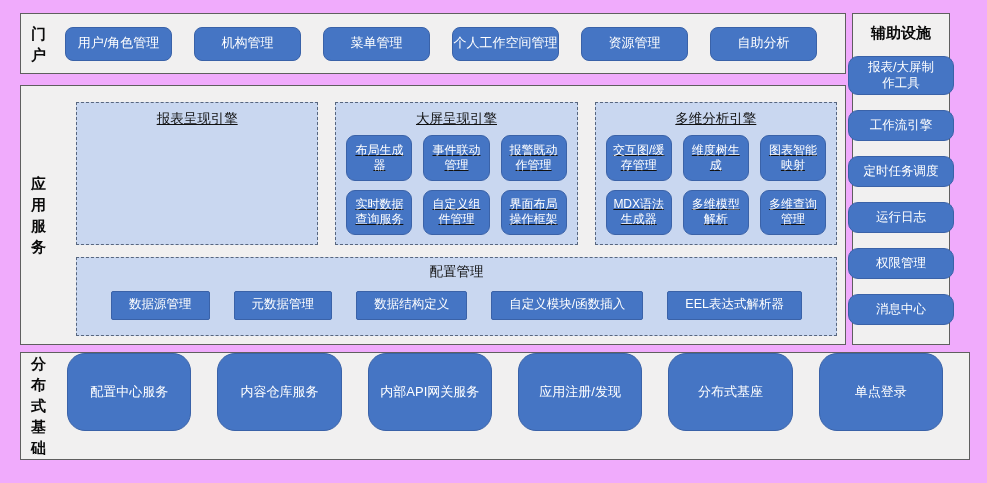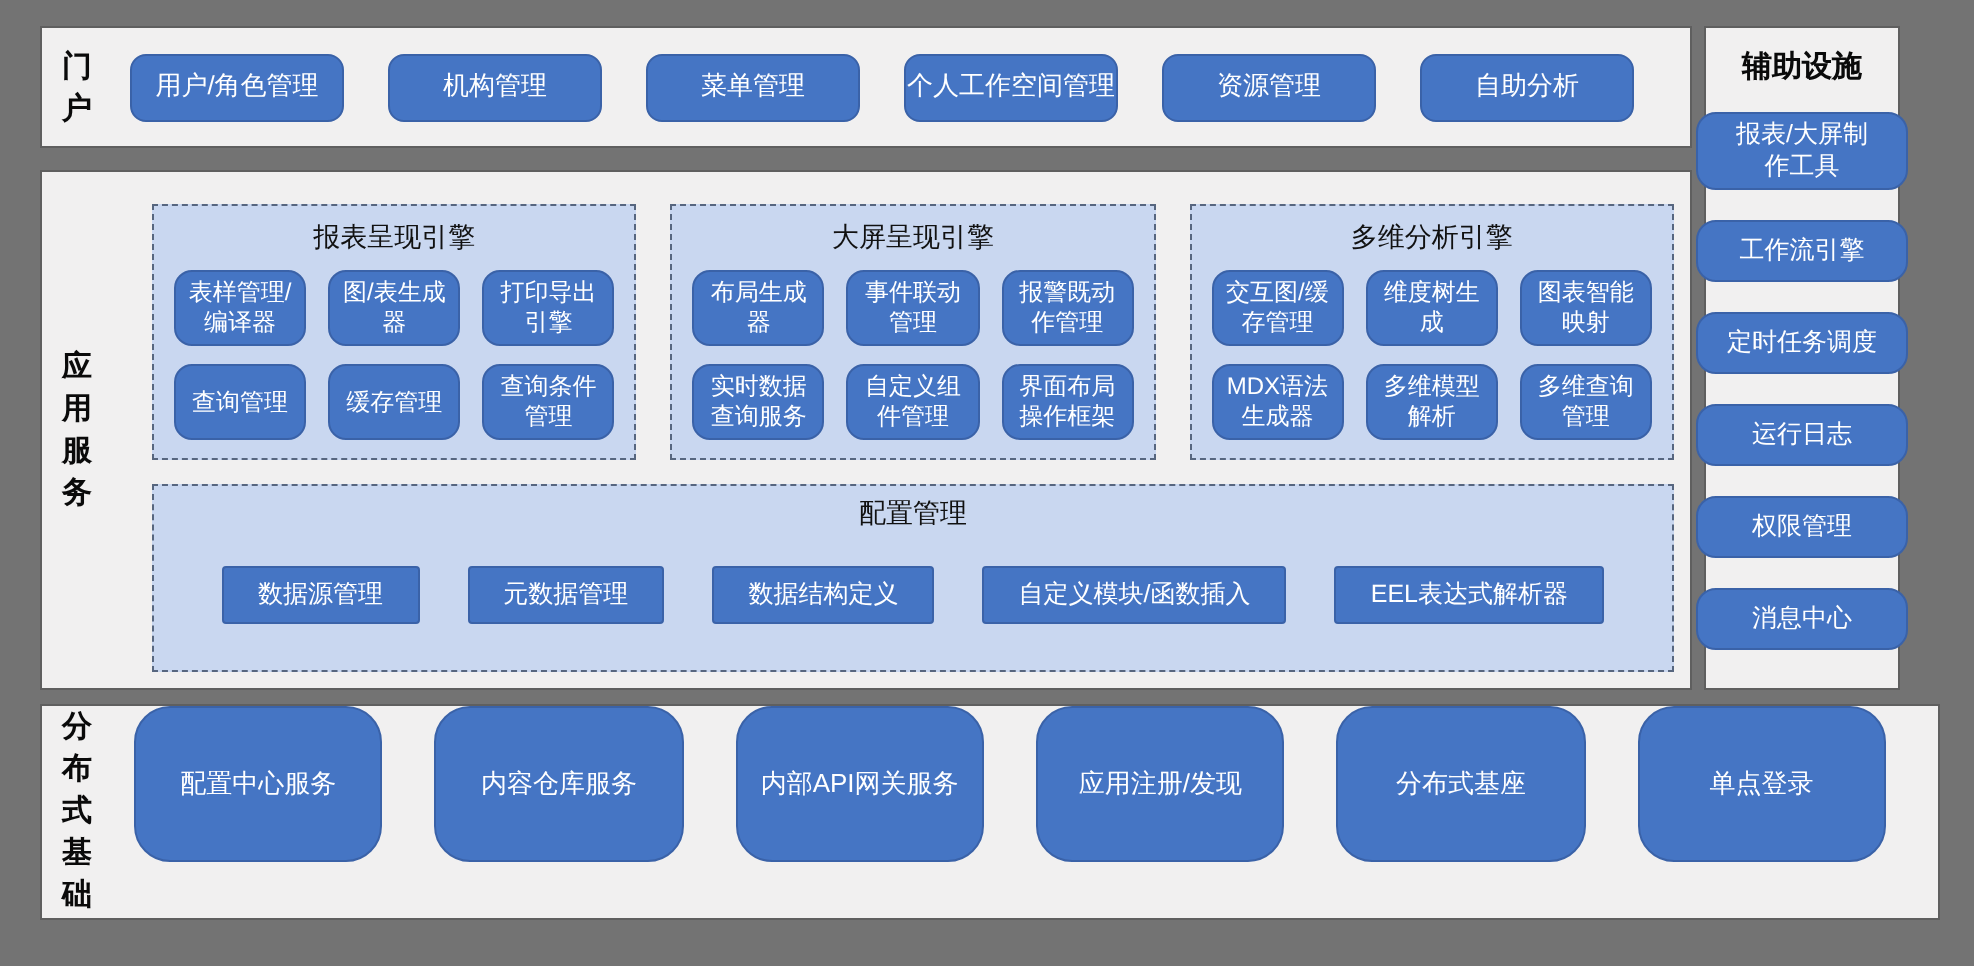--- a/index.html
+++ b/index.html
@@ -1,17 +1,17 @@
 <!DOCTYPE html>
 <html><head>
 <meta charset="utf-8">
 <style>
   html,body{margin:0;padding:0;background:#f3f2f2;}
   #root{
-    position:relative;width:987px;height:483px;background:#737373;
+    position:relative;width:987px;height:483px;background:#f0abfc;
     font-family:"Liberation Sans","DejaVu Sans",sans-serif;color:#111;
     overflow:hidden;
   }
   .panel{position:absolute;background:#f1f0f0;border:1.5px solid #5f5f5f;box-sizing:border-box;}
 
   
   .vlabel{font-weight:bold;font-size:15px;line-height:1.4;word-break:break-all;color:#0a0a0a;}
 
   
   .btn{
@@ -23,21 +23,21 @@
   
   #portal-panel{left:20px;top:13px;width:826px;height:61px;display:flex;align-items:center;}
   #portal-label{margin-left:10px;width:20px;}
   #portal-buttons{flex:1;display:flex;gap:22px;padding:0 28px 0 14px;}
   .btn-top{flex:1;height:34px;border-radius:8px;font-size:13px;}
 
   
   #app-panel{left:20px;top:85px;width:826px;height:260px;}
   #app-label{position:absolute;left:10px;top:50%;transform:translateY(-50%);width:20px;}
   #app-content{position:absolute;left:55px;top:16px;right:8px;bottom:8px;display:flex;flex-direction:column;}
-  #engines{display:flex;gap:17px;height:128px;}
+  #engines{display:flex;gap:17px;height:143px;text-decoration:underline;}
   .engine{
     flex:1;background:#c9d7f0;border:1.5px dashed #57667f;
     padding:4px 10px 9px;display:flex;flex-direction:column;box-sizing:border-box;
   }
   .engine-title{text-align:center;font-size:13.5px;padding:3px 0 7px;}
   .engine-rows{flex:1;display:flex;flex-direction:column;gap:9px;}
   .engine-row{flex:1;display:flex;gap:11px;}
   .btn-sm{flex:1;border-radius:9px;font-size:12px;padding:2px 4px;}
 
   #config-box{
@@ -77,32 +77,20 @@
       </div>
   </div>
 
   <div id="app-panel" class="panel">
     <div id="app-label" class="vlabel">应用服务</div>
     <div id="app-content">
       <div id="engines">
 
         <div class="engine">
           <div class="engine-title">报表呈现引擎</div>
-          <div class="engine-rows">
-            <div class="engine-row">
-                <div class="btn btn-sm">表样管理/编译器</div>
-                <div class="btn btn-sm">图/表生成器</div>
-                <div class="btn btn-sm">打印导出引擎</div>
-              </div>
-            <div class="engine-row">
-                <div class="btn btn-sm">查询管理</div>
-                <div class="btn btn-sm">缓存管理</div>
-                <div class="btn btn-sm">查询条件管理</div>
-              </div>
-          </div>
         </div>
 
         <div class="engine">
           <div class="engine-title">大屏呈现引擎</div>
           <div class="engine-rows">
             <div class="engine-row">
                 <div class="btn btn-sm">布局生成器</div>
                 <div class="btn btn-sm">事件联动管理</div>
                 <div class="btn btn-sm">报警既动作管理</div>
               </div>

